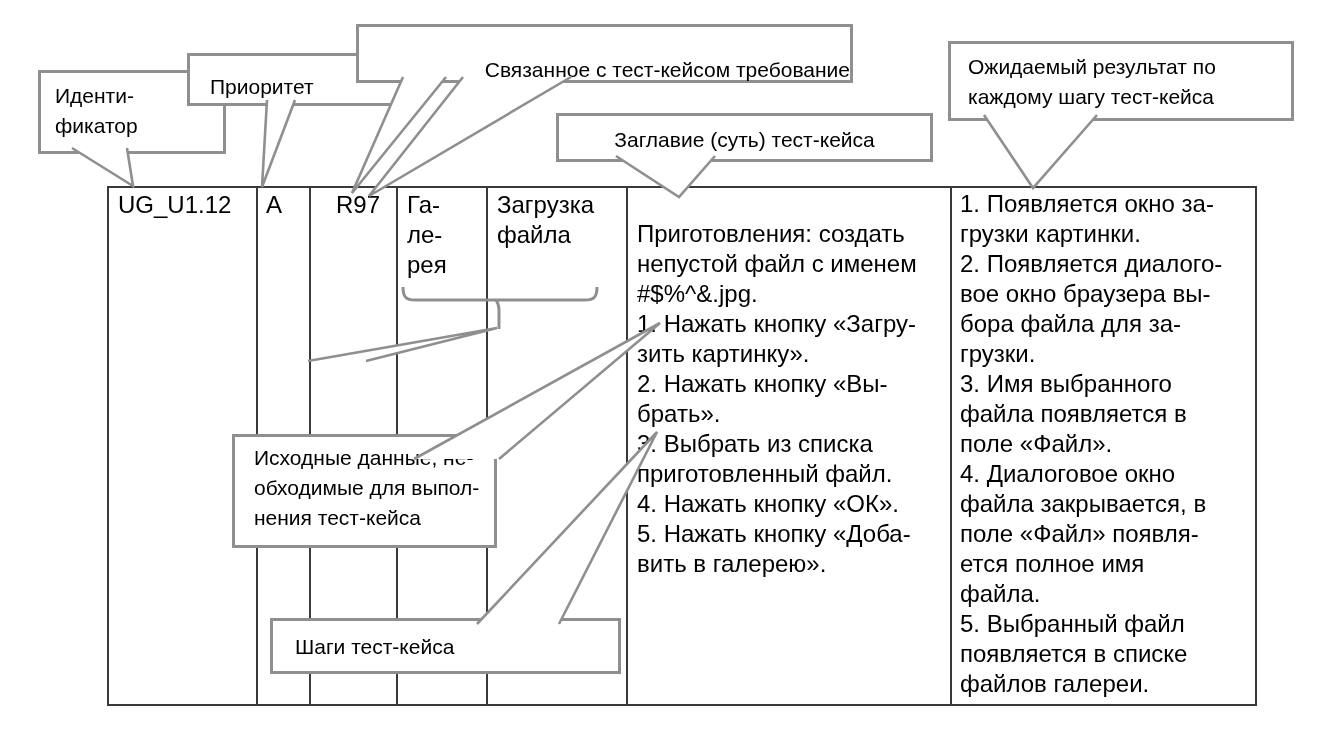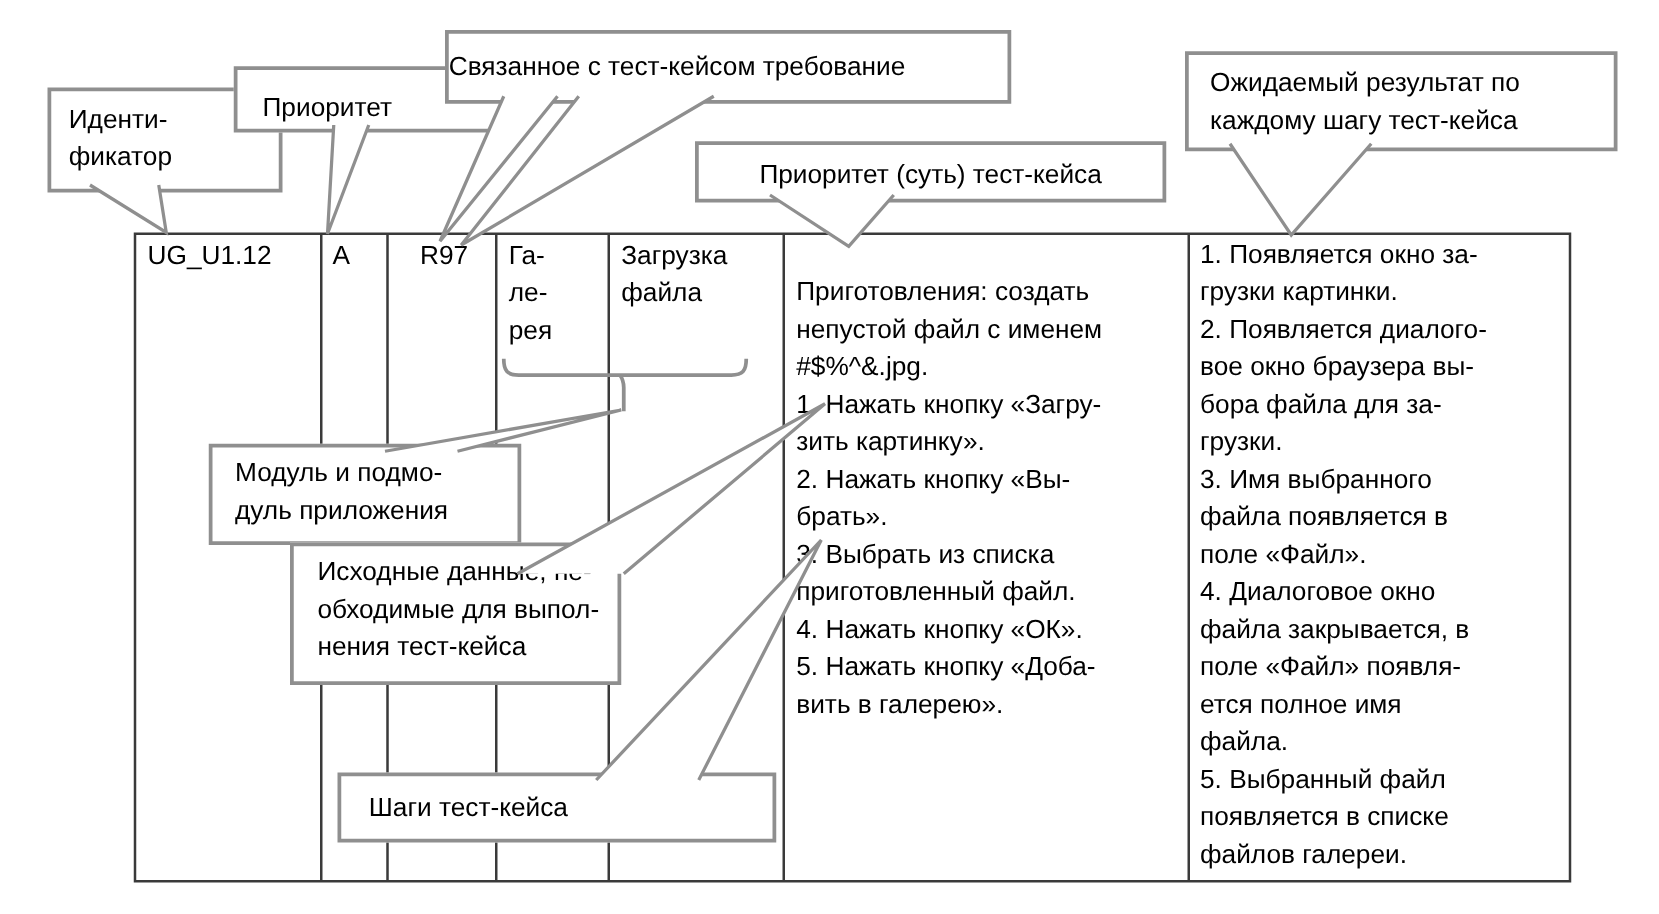--- a/index.html
+++ b/index.html
@@ -4,36 +4,36 @@
 <style>
   html,body{margin:0;padding:0;background:#fff}
   body{width:1327px;height:731px;overflow:hidden;font-family:"Liberation Sans",sans-serif;color:#000}
   .stage{position:relative;width:1327px;height:731px;background:#fff}
 
   
   .ttable{position:absolute;left:107px;top:186px;width:1150px;height:520px;
           border:2px solid #3a3a3a;box-sizing:border-box;background:#fff}
   .vline{position:absolute;top:188px;height:516px;width:2px;background:#3a3a3a}
 
-  .cell{position:absolute;font-size:21px;line-height:30px;white-space:pre-line}
+  .cell{position:absolute;font-size:24px;line-height:30px;white-space:pre-line}
   .cell .b{font-weight:bold}
   .cell-id{left:118px;top:190px}
   .cell-priority{left:266px;top:190px}
   .cell-req{left:336px;top:190px}
   .cell-module{left:407px;top:190px}
   .cell-submodule{left:497px;top:190px}
   .cell-desc{left:637px;top:189px;width:302px}
   .cell-expected{left:960px;top:189px;width:292px}
 
   
   .callout{position:absolute;background:#fff;border:3px solid #8f8f8f;box-sizing:border-box;
            font-size:21px;line-height:30px;white-space:pre-line}
   .c-id{left:38px;top:70px;width:188px;height:84px;padding:8px 0 0 14px}
   .c-priority{left:187px;top:53px;width:219px;height:53px;padding:16px 0 0 20px}
-  .c-req{left:356px;top:24px;width:453px;height:59px;text-align:left;padding-top:12px}
+  .c-req{left:356px;top:24px;width:497px;height:59px;text-align:right;padding-top:28px}
   .c-title{left:556px;top:113px;width:377px;height:49px;text-align:center;padding-top:9px}
   .c-expected{left:948px;top:41px;width:346px;height:80px;padding:8px 16px 0 17px}
   .c-module{left:167px;top:355px;width:250px;height:81px;padding:6px 0 0 18px}
   .c-input{left:232px;top:434px;width:265px;height:114px;padding:6px 0 0 19px}
   .c-steps{left:270px;top:618px;width:351px;height:56px;padding:11px 0 0 22px}
 
   .overlay{position:absolute;left:0;top:0;width:1327px;height:731px;pointer-events:none}
 </style>
 </head>
 <body>
@@ -85,25 +85,23 @@
 ется полное имя
 файла.
 5. Выбранный файл
 появляется в списке
 файлов галереи.</div>
 
   <div class="callout c-id">Иденти-
 фикатор</div>
   <div class="callout c-priority">Приоритет</div>
   <div class="callout c-req">Связанное с тест-кейсом требование</div>
-  <div class="callout c-title">Приоритет (суть) тест-кейса</div>
+  <div class="callout c-title">Заглавие (суть) тест-кейса</div>
   <div class="callout c-expected">Ожидаемый результат по
 каждому шагу тест-кейса</div>
-  <div class="callout c-module">Модуль и подмо-
-дуль приложения</div>
   <div class="callout c-input">Исходные данные, не-
 обходимые для выпол-
 нения тест-кейса</div>
   <div class="callout c-steps">Шаги тест-кейса</div>
 
   <svg class="overlay" width="1327" height="731" viewBox="0 0 1327 731">
     <path d="M72,148 L133,186 L127,148" fill="#ffffff" stroke-width="2.6" stroke="#8f8f8f"></path>
     <path d="M267,100 L262,187 L295,100" fill="#ffffff" stroke-width="2.6" stroke="#8f8f8f"></path>
     <path d="M403,77 L352,193 L446,77" fill="#ffffff" stroke-width="2.6" stroke="#8f8f8f"></path>
     <path d="M463,77 L369,196 L571,77" fill="#ffffff" stroke-width="2.6" stroke="#8f8f8f"></path>

